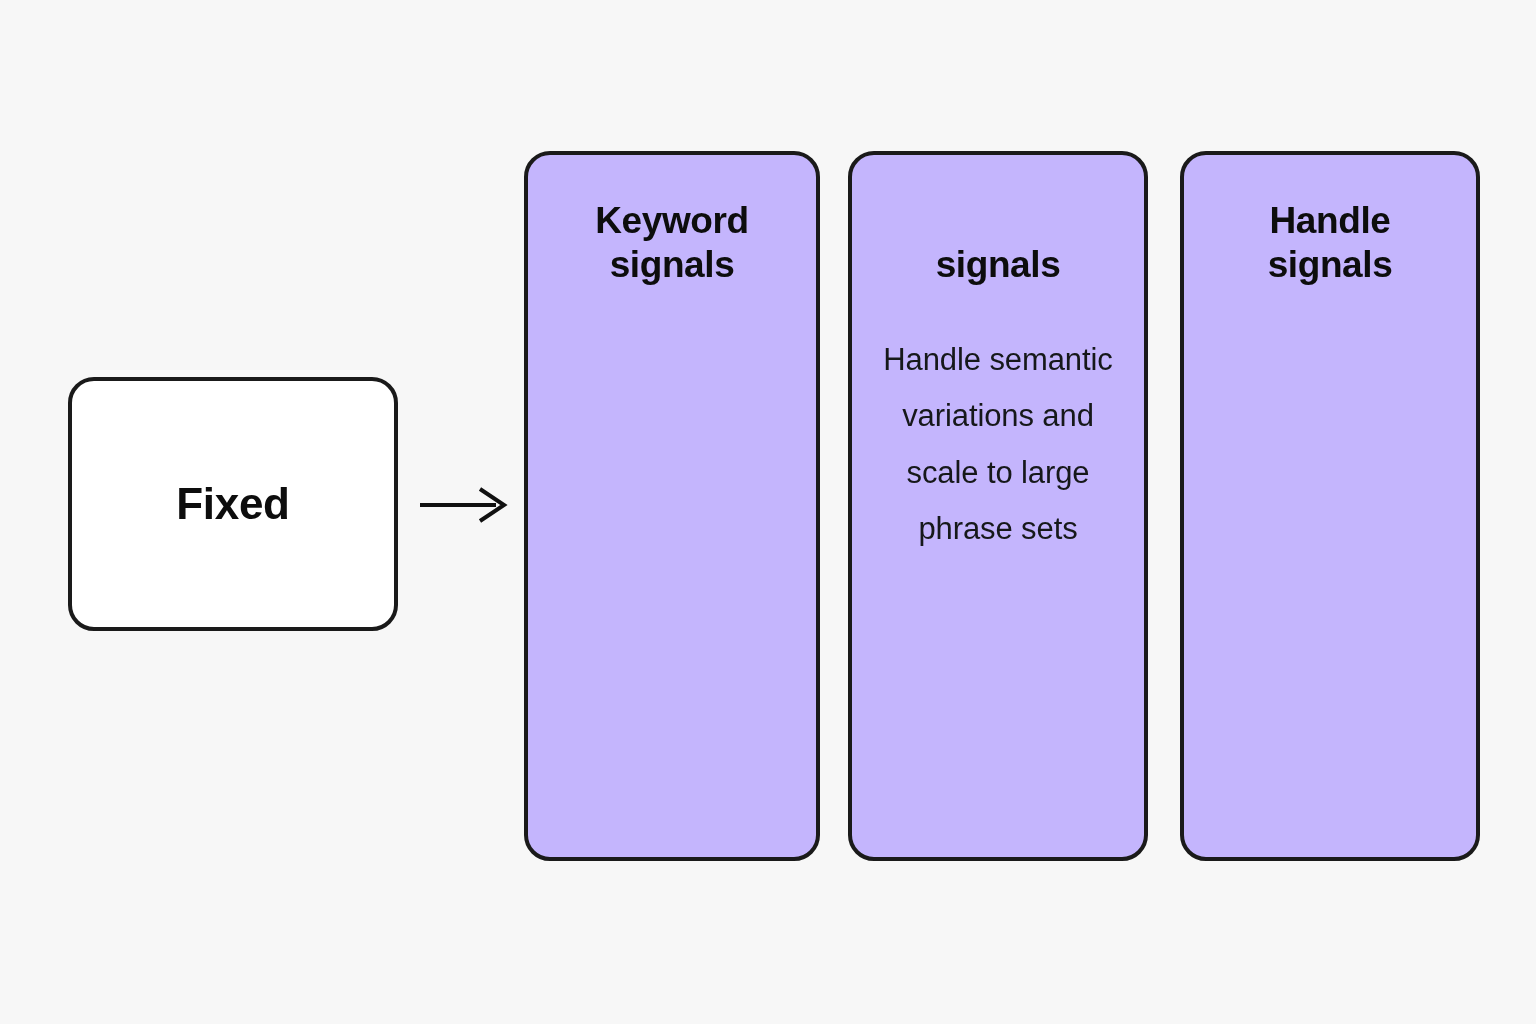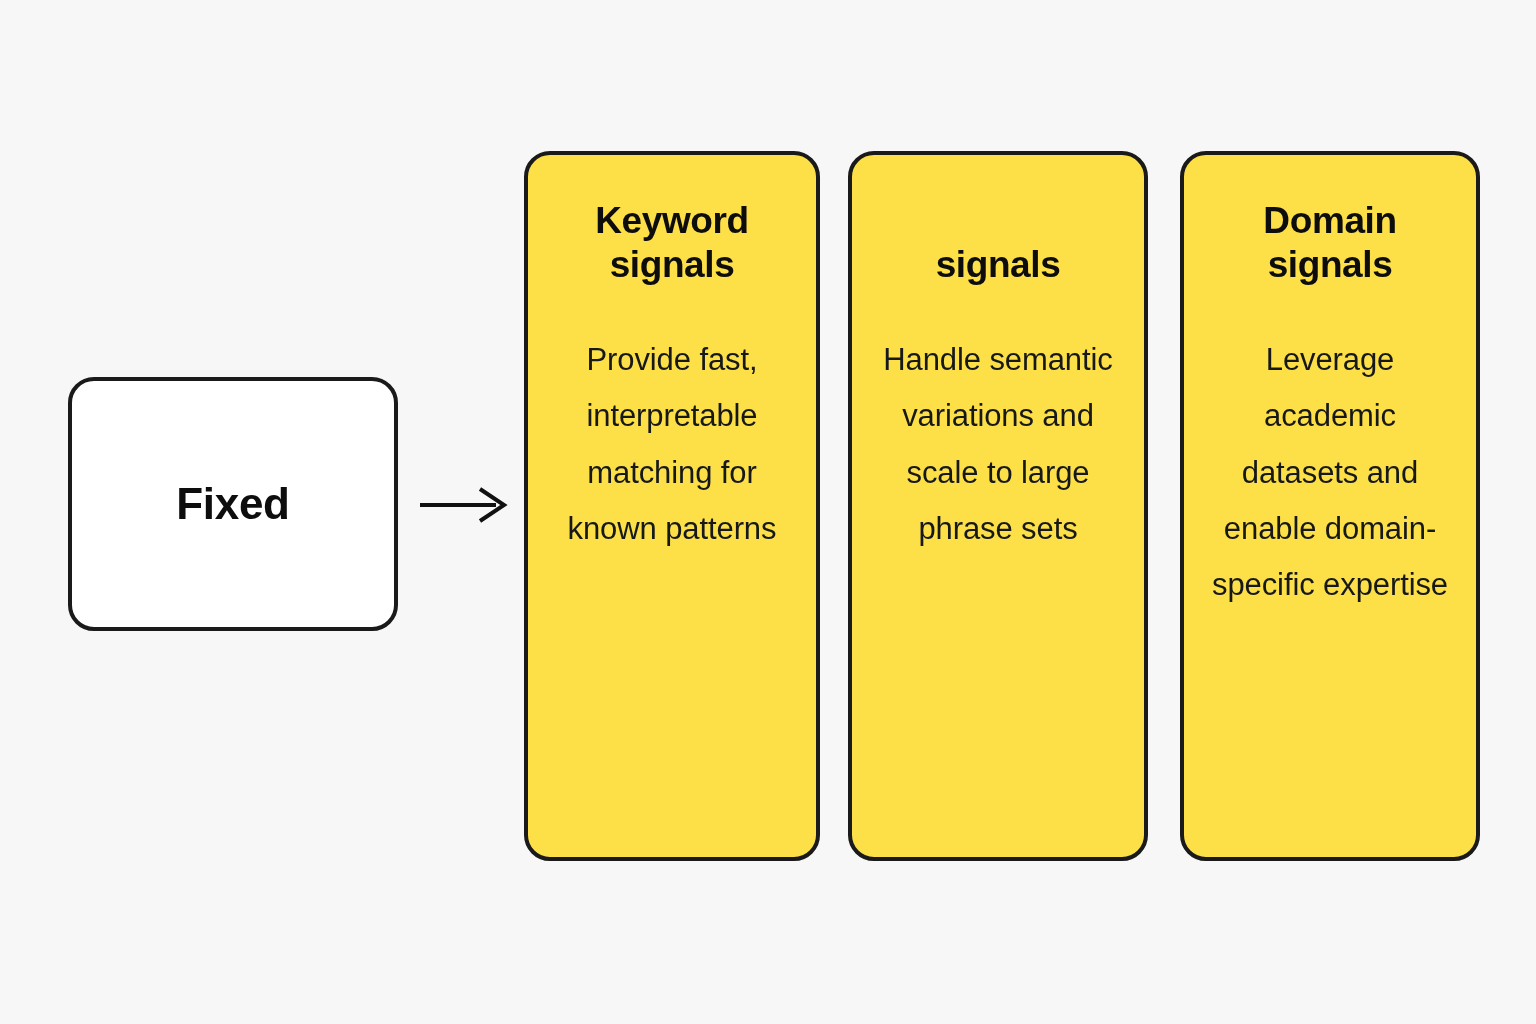--- a/index.html
+++ b/index.html
@@ -53,21 +53,21 @@
     height: 48px;
   }
 
   
   .card {
     position: absolute;
     top: 151px;
     height: 710px;
     border: 4px solid #1a1a1a;
     border-radius: 26px;
-    background: #fde047;
+    background: #c4b5fd;
     box-sizing: border-box;
     display: flex;
     flex-direction: column;
     align-items: center;
     padding: 44px 18px 0 18px;
   }
   .card-1 { left: 524px;  width: 296px; }
   .card-2 { left: 848px;  width: 300px; }
   .card-3 { left: 1180px; width: 300px; }
 
@@ -104,32 +104,30 @@
       <line x1="2" y1="24" x2="78" y2="24" stroke="#111111" stroke-width="4"></line>
       <polyline points="62,8 86,24 62,40" fill="none" stroke="#111111" stroke-width="4"></polyline>
     </svg>
   </div>
 
   <div class="card card-1">
     <div class="card-title">
       <span>Keyword</span><br>
       <span>signals</span>
     </div>
-    <div class="card-body">Provide fast, interpretable matching for known patterns</div>
   </div>
 
   <div class="card card-2">
     <div class="card-title">
       <br>
       <span>signals</span>
     </div>
     <div class="card-body">Handle semantic variations and scale to large phrase sets</div>
   </div>
 
   <div class="card card-3">
     <div class="card-title">
-      <span>Domain</span><br>
+      <span>Handle</span><br>
       <span>signals</span>
     </div>
-    <div class="card-body">Leverage academic datasets and enable domain-specific expertise</div>
   </div>
 
 </div>
 
 </body></html>

